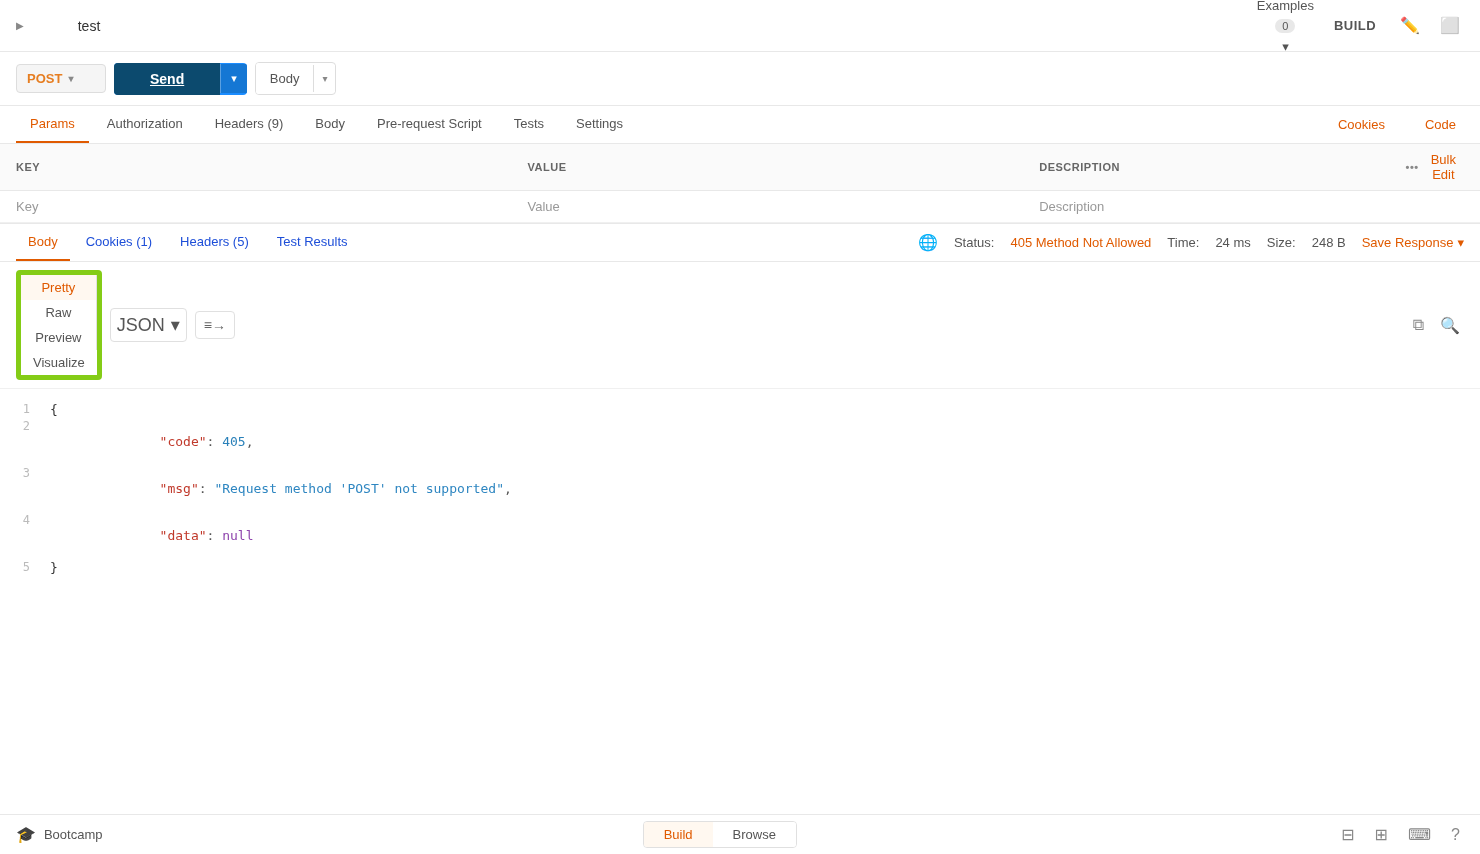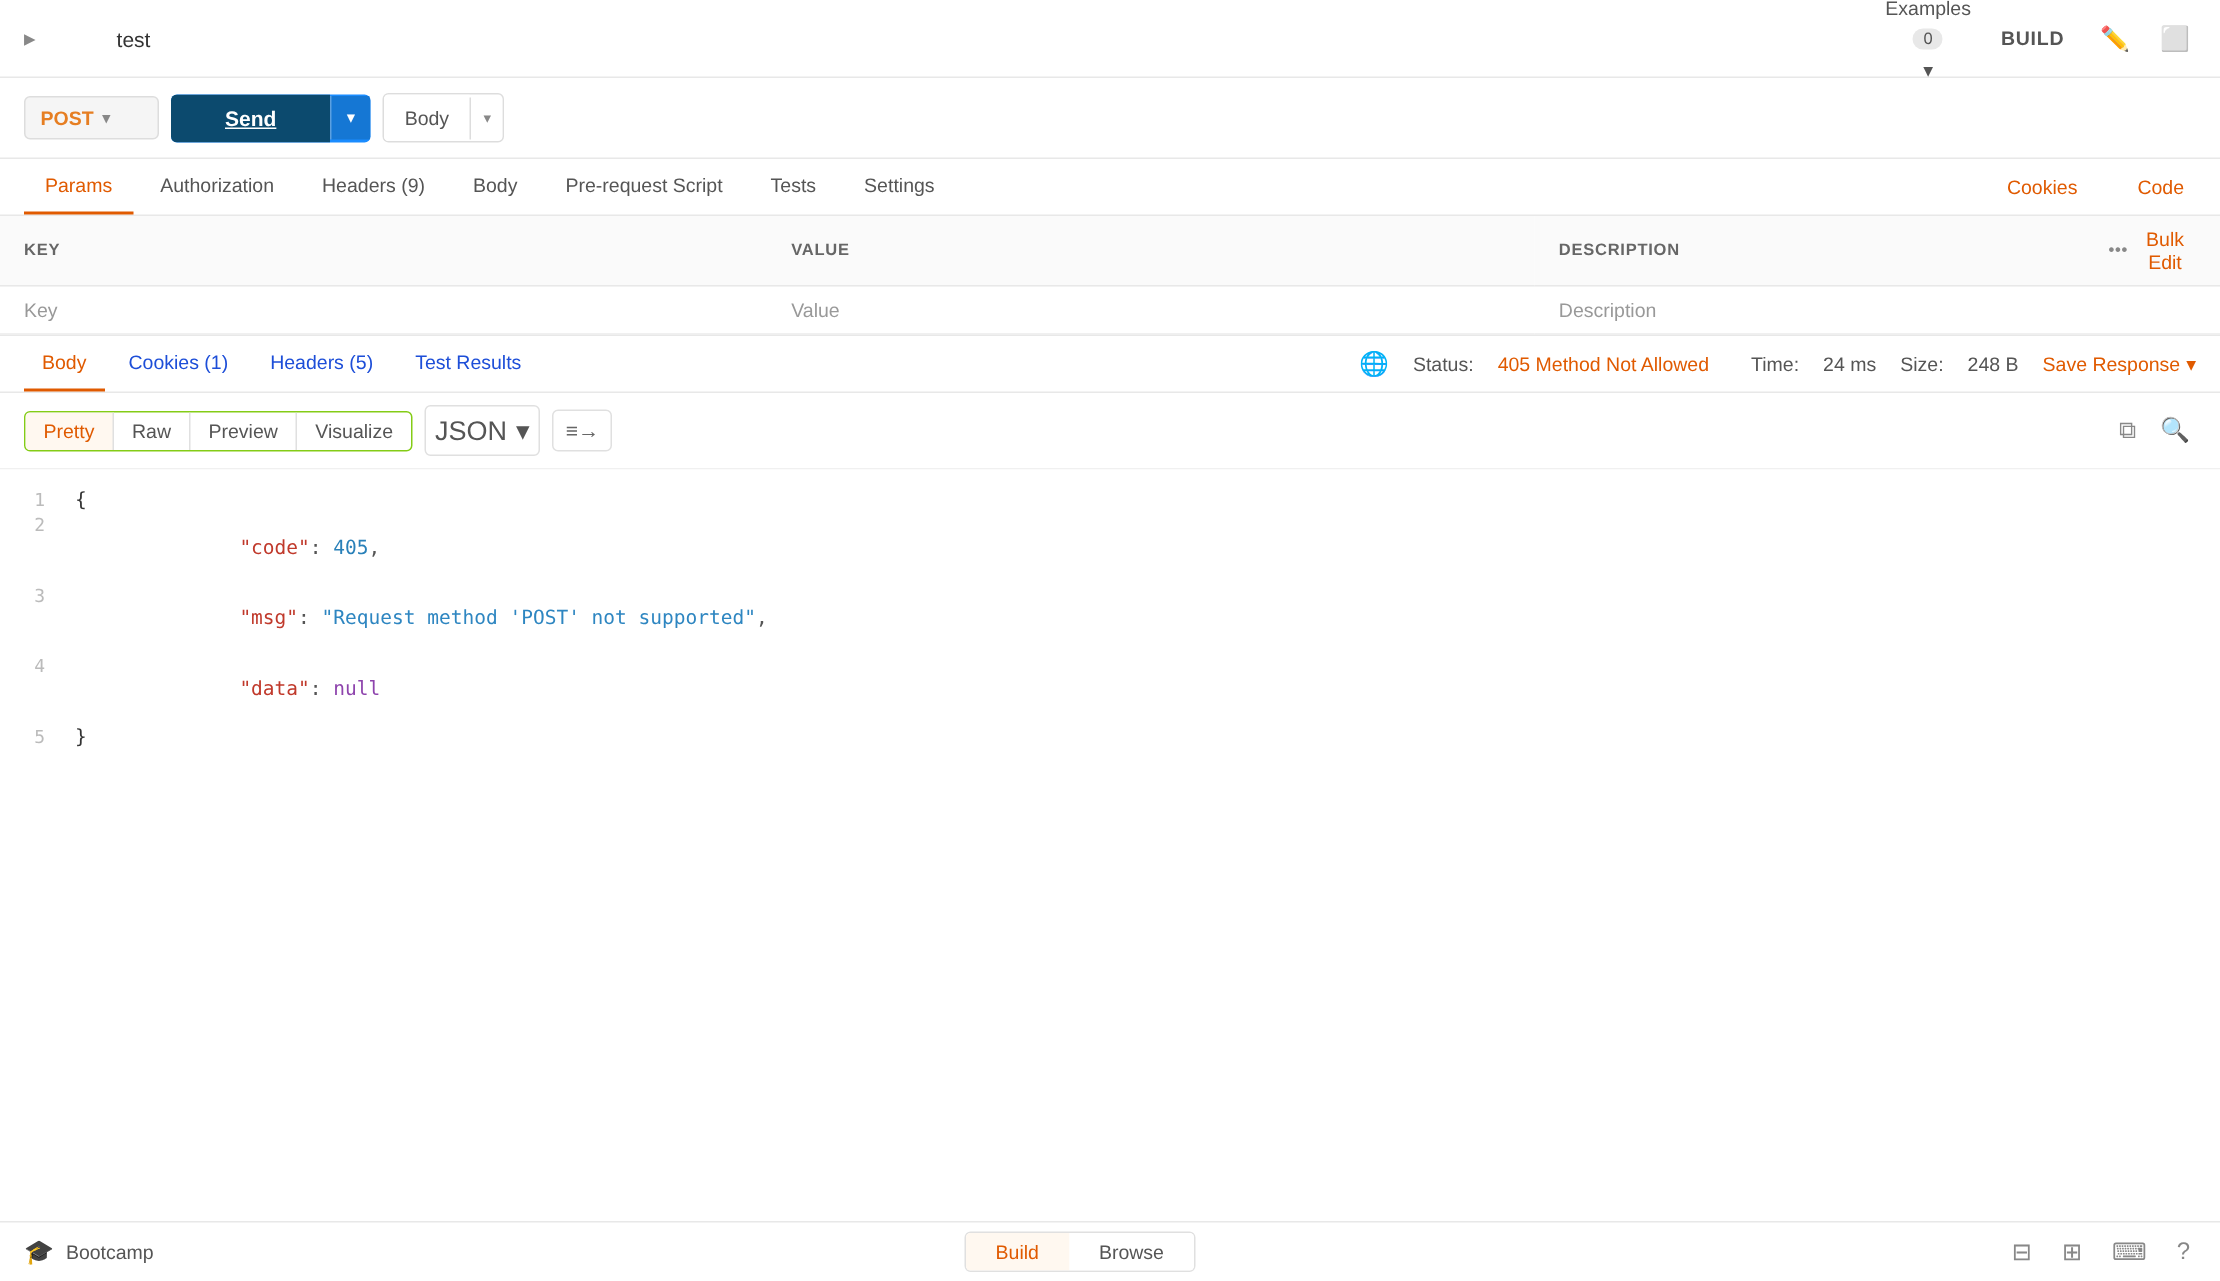--- a/index.html
+++ b/index.html
@@ -320,21 +320,21 @@
     }
 
     .status-label {
       color: #555;
     }
 
     .status-value {
       color: #e05a00;
     }
 
-    .time-label { color: #555; margin-left: 12px; }
+    .time-label { color: #555; }
     .time-value { color: #555; }
     .size-label { color: #555; }
     .size-value { color: #555; }
 
     .save-response-btn {
       color: #e05a00;
       background: none;
       border: none;
       cursor: pointer;
       font-size: 13px;
@@ -348,23 +348,24 @@
       display: flex;
       align-items: center;
       padding: 8px 16px;
       gap: 4px;
       background: #fff;
       border-bottom: 1px solid #f0f0f0;
     }
 
     .format-group {
       display: flex;
-      border: 1px solid #84cc16;
+      border: 5px solid #84cc16;
       border-radius: 4px;
       overflow: hidden;
+      flex-direction: column;
     }
 
     .format-btn {
       padding: 5px 12px;
       background: none;
       border: none;
       font-size: 13px;
       color: #555;
       cursor: pointer;
       border-right: 1px solid #e0e0e0;

